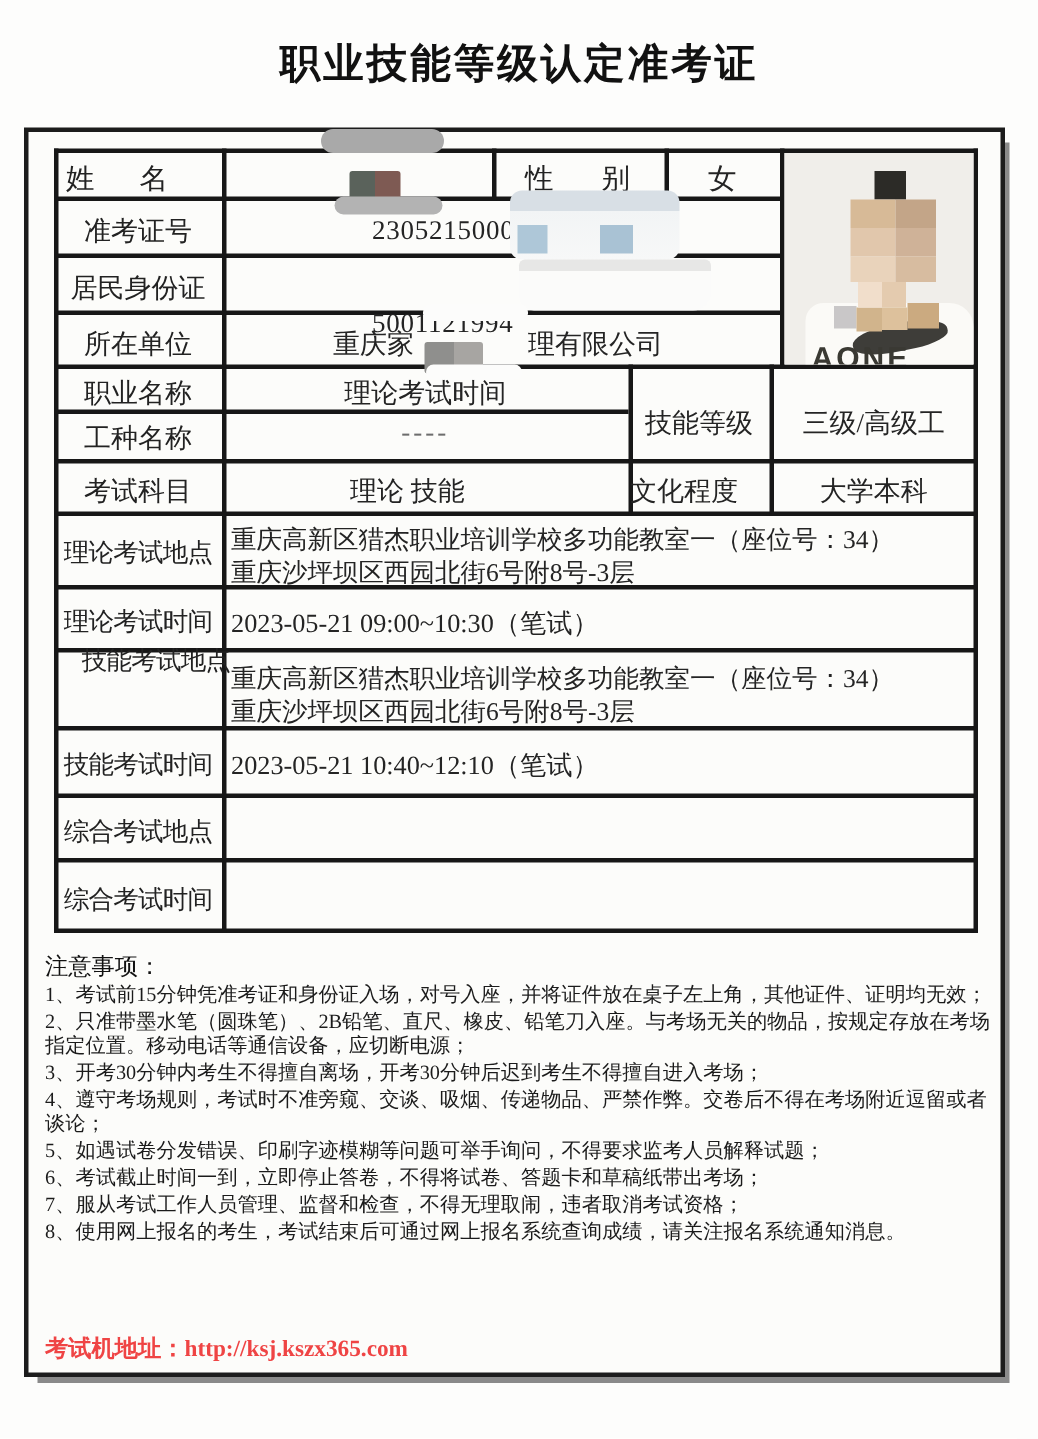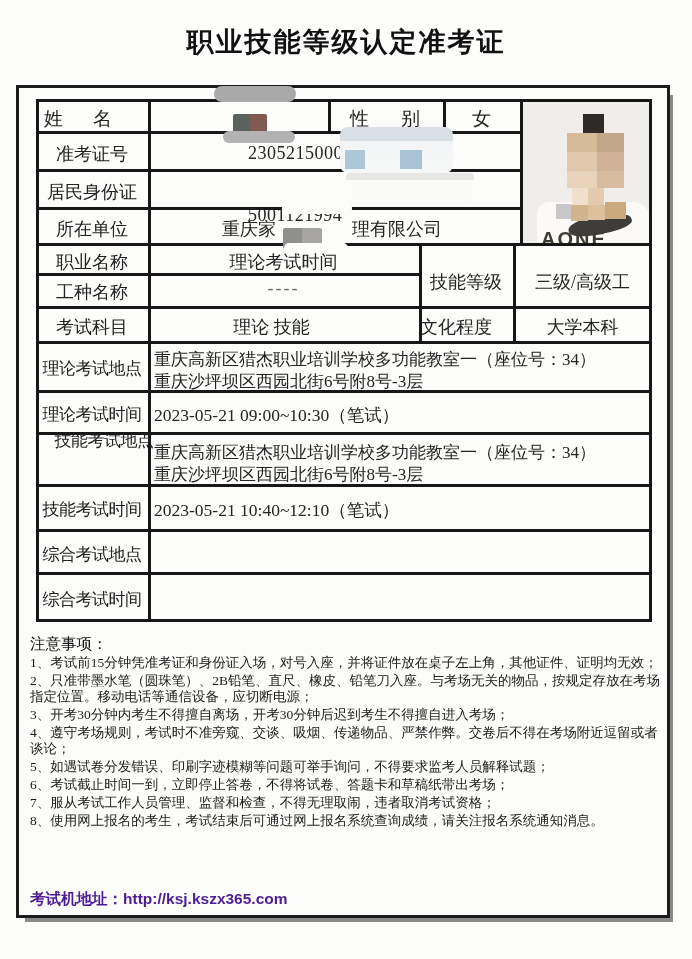--- a/index.html
+++ b/index.html
@@ -22,22 +22,22 @@
   .shirt-text{position:absolute;left:18px;top:127px;font-family:"Liberation Sans",sans-serif;
     font-weight:800;font-size:20px;letter-spacing:2px;color:#3a3933;line-height:20px;}
   .redactions .blk{position:absolute;}
   .notes{position:absolute;left:30px;top:655px;width:634px;font-size:13.5px;line-height:16px;color:#1b1b1b;}
   .notes p{margin:0 0 2px 0;}
   .notes-heading{position:absolute;left:30px;top:634px;font-size:15.5px;font-weight:400;color:#111;}
   .note-box{position:absolute;left:28px;top:853px;width:629px;height:31px;border:2.5px solid #111;
     display:flex;align-items:center;}
   .note-box span{font-family:"Liberation Sans",sans-serif;font-weight:700;font-size:15px;color:#141414;
     padding-left:3px;white-space:nowrap;}
-  .machine-addr{position:absolute;left:30px;top:889px;font-family:Liberation Sans, sans-serif;
-    font-weight:700;font-size:15.5px;color:#4c1d95;}
+  .machine-addr{position:absolute;left:30px;top:889px;font-family:Liberation Serif, serif;
+    font-weight:700;font-size:15.5px;color:#ef4444;}
 </style>
 </head>
 <body>
 
 <div class="page">
 
   <div class="doc-title">职业技能等级认定准考证</div>
 
   <div class="doc-border"></div>
 

